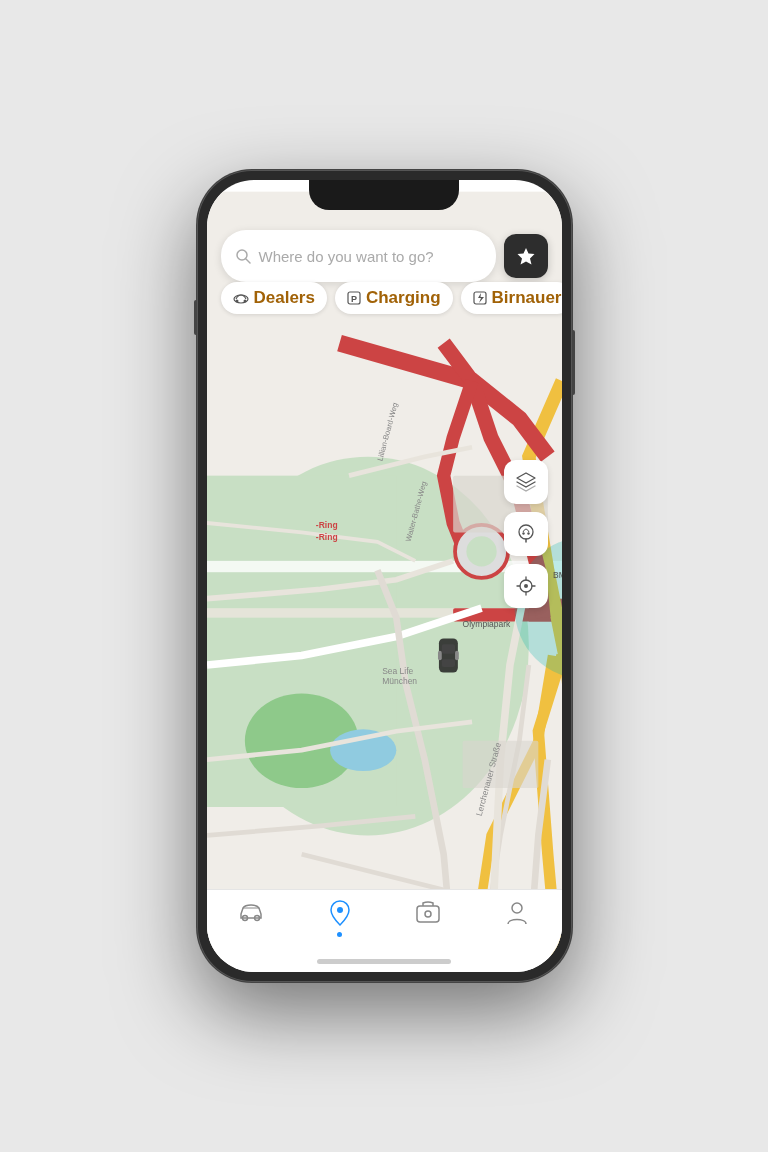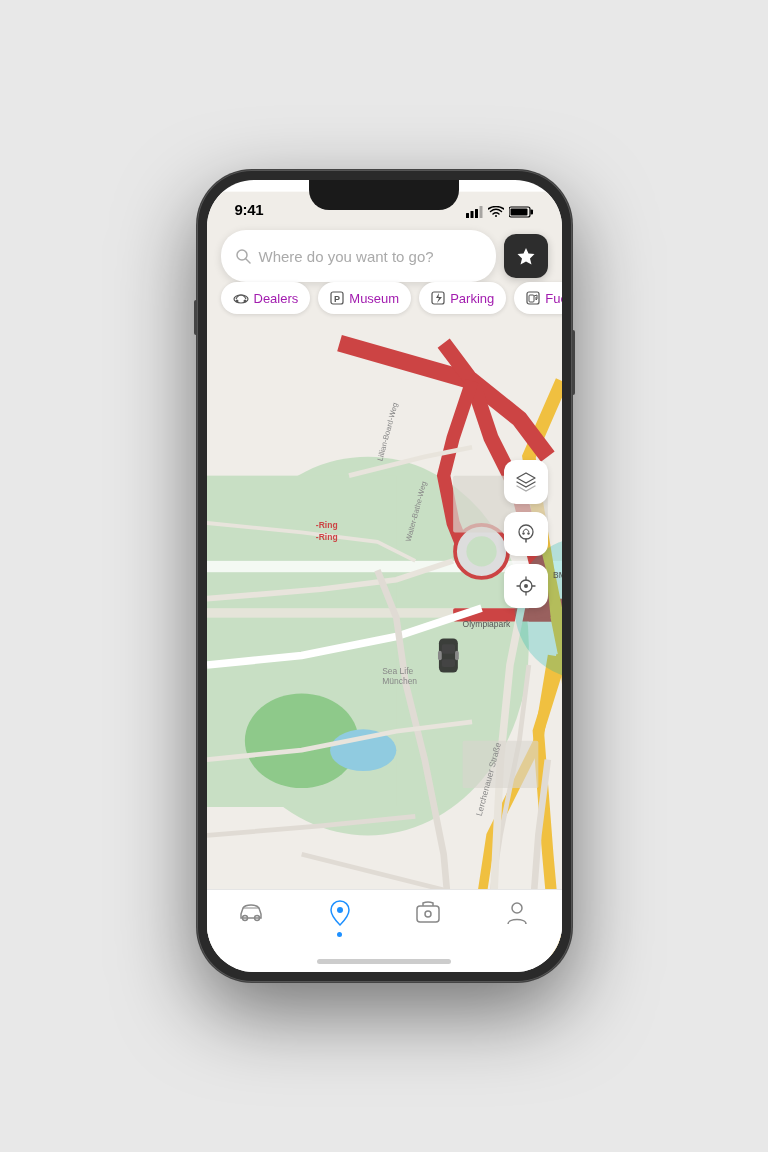--- a/index.html
+++ b/index.html
@@ -178,23 +178,23 @@
       display: flex;
       align-items: center;
       padding: 0 12px;
       gap: 5px;
       box-shadow: 0 1px 4px rgba(0,0,0,0.12);
       white-space: nowrap;
       flex-shrink: 0;
     }
 
     .chip-text {
-      font-size: 13px;
-      font-weight: 400;
-      color: #a21caf;
+      font-size: 17px;
+      font-weight: 700;
+      color: #a16207;
     }
 
     
     .map-controls {
       position: absolute;
       right: 14px;
       top: 280px;
       z-index: 50;
       display: flex;
       flex-direction: column;
@@ -345,42 +345,20 @@
         <text x="185" y="285" font-size="8" fill="#888" font-family="Arial" transform="rotate(-75,185,285)">Lillian-Board-Weg</text>
         <text x="215" y="370" font-size="8" fill="#888" font-family="Arial" transform="rotate(-75,215,370)">Walter-Bathe-Weg</text>
 
         <text x="115" y="355" font-size="9" fill="#cc4444" font-family="Arial" font-weight="600">-Ring</text>
         <text x="115" y="368" font-size="9" fill="#cc4444" font-family="Arial" font-weight="600">-Ring</text>
 
         <text x="252" y="780" font-size="8" fill="#888" font-family="Arial" transform="rotate(-90,252,780)">Winze...</text>
       </svg>
     </div>
 
-    <div class="status-bar">
-      <span class="status-time">9:41</span>
-      <div class="status-icons">
-        <svg width="17" height="12" viewBox="0 0 17 12">
-          <rect x="0" y="7" width="3" height="5" fill="#000" rx="0.5"></rect>
-          <rect x="4.5" y="5" width="3" height="7" fill="#000" rx="0.5"></rect>
-          <rect x="9" y="3" width="3" height="9" fill="#000" rx="0.5"></rect>
-          <rect x="13.5" y="0" width="3" height="12" fill="#000" opacity="0.3" rx="0.5"></rect>
-        </svg>
-        <svg width="16" height="12" viewBox="0 0 16 12">
-          <path d="M8 10 L8 10" stroke="#000" stroke-width="2" stroke-linecap="round"></path>
-          <path d="M5 8 Q8 5.5 11 8" stroke="#000" stroke-width="1.5" fill="none" stroke-linecap="round"></path>
-          <path d="M2.5 5.5 Q8 1 13.5 5.5" stroke="#000" stroke-width="1.5" fill="none" stroke-linecap="round"></path>
-          <path d="M0 3 Q8 -2 16 3" stroke="#000" stroke-width="1.5" fill="none" stroke-linecap="round"></path>
-        </svg>
-        <svg width="25" height="12" viewBox="0 0 25 12">
-          <rect x="0" y="1" width="21" height="10" rx="2" stroke="#000" stroke-width="1.2" fill="none"></rect>
-          <rect x="21.5" y="3.5" width="2.5" height="5" rx="1" fill="#000"></rect>
-          <rect x="1.5" y="2.5" width="17" height="7" rx="1" fill="#000"></rect>
-        </svg>
-      </div>
-    </div>
 
     <div class="search-bar-container">
       <div class="search-bar">
         <svg width="16" height="16" viewBox="0 0 16 16">
           <circle cx="7" cy="7" r="5" stroke="#aaa" stroke-width="1.5" fill="none"></circle>
           <line x1="11" y1="11" x2="15" y2="15" stroke="#aaa" stroke-width="1.5" stroke-linecap="round"></line>
         </svg>
         <span class="search-placeholder">Where do you want to go?</span>
       </div>
       <div class="favorites-btn">
@@ -400,29 +378,29 @@
           <circle cx="12" cy="9" r="1.5" fill="#555"></circle>
         </svg>
         <span class="chip-text">Dealers</span>
       </div>
 
       <div class="chip">
         <svg width="14" height="14" viewBox="0 0 14 14">
           <rect x="1" y="1" width="12" height="12" rx="2" stroke="#555" stroke-width="1.2" fill="none"></rect>
           <text x="4" y="10.5" font-size="9" fill="#555" font-family="Arial" font-weight="bold">P</text>
         </svg>
-        <span class="chip-text">Museum</span>
+        <span class="chip-text">Charging</span>
       </div>
 
       <div class="chip">
         <svg width="14" height="14" viewBox="0 0 14 14">
           <rect x="1" y="1" width="12" height="12" rx="2" stroke="#555" stroke-width="1.2" fill="none"></rect>
           <path d="M8 2 L5 7 L8 7 L6 12 L11 6 L7.5 6 Z" fill="#555"></path>
         </svg>
-        <span class="chip-text">Parking</span>
+        <span class="chip-text">Birnauer</span>
       </div>
 
       <div class="chip">
         <svg width="14" height="14" viewBox="0 0 14 14">
           <rect x="1" y="1" width="12" height="12" rx="2" stroke="#555" stroke-width="1.2" fill="none"></rect>
           <rect x="3" y="4" width="5" height="7" rx="1" stroke="#555" stroke-width="1" fill="none"></rect>
           <path d="M8 5 L11 4 L11 8 L10 9 L10 6" stroke="#555" stroke-width="1" fill="none"></path>
         </svg>
         <span class="chip-text">Fuel</span>
       </div>

